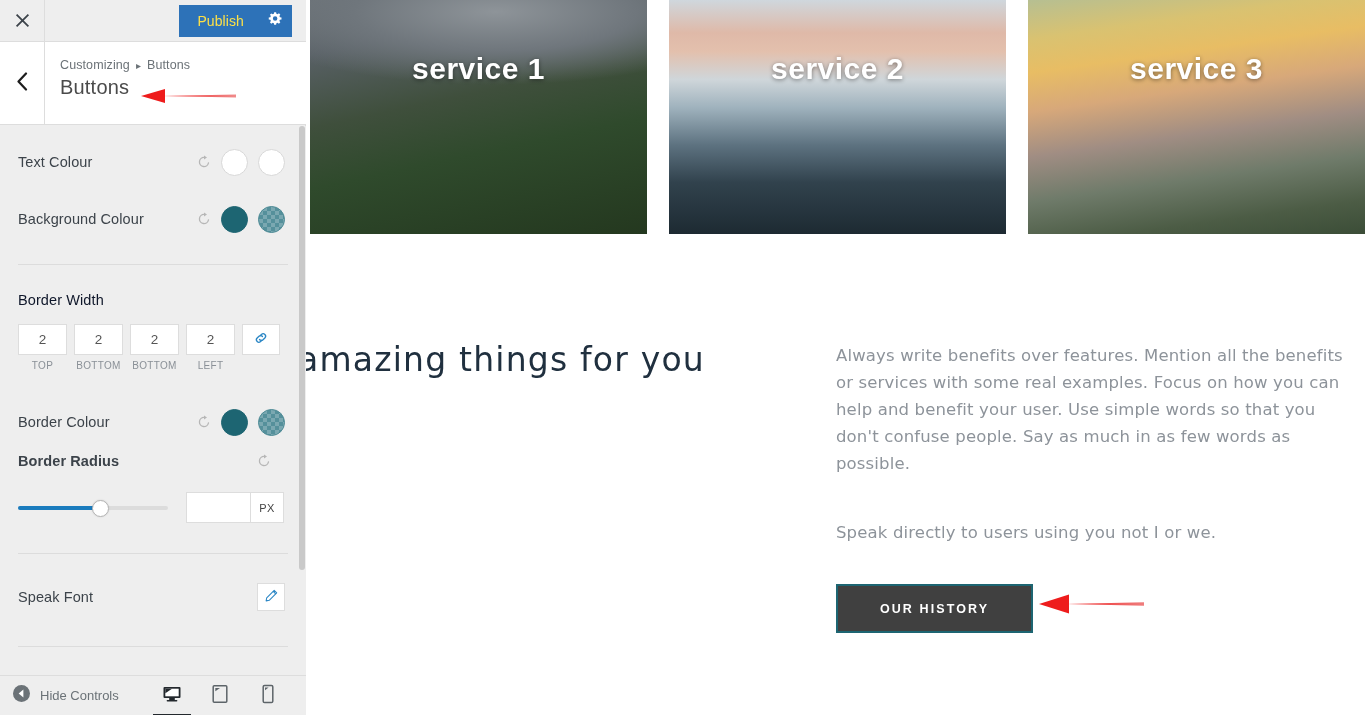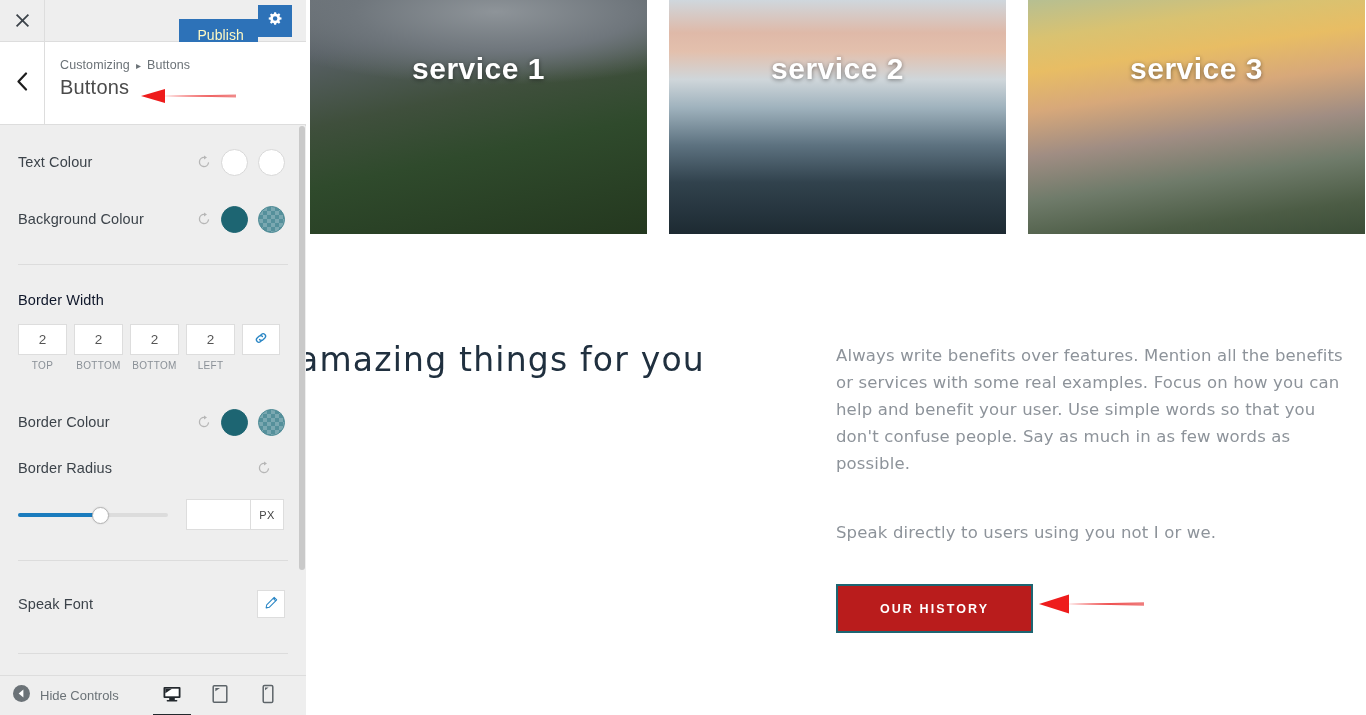--- a/index.html
+++ b/index.html
@@ -38,27 +38,27 @@
     color: #444;
   }
   .cz-close svg { display: block; }
   .cz-header-spacer { flex: 1; }
   .publish-wrap {
     display: flex; align-items: stretch; height: 42px;
     margin-right: 0;
   }
   .publish-btn {
     background: #2d72b8;
-    color: #fef9c3;
+    color: #fde047;
     border: none;
     font-size: 14px;
     font-family: "Liberation Sans", sans-serif;
     padding: 0 14px 0 18px;
     height: 32px;
-    margin-top: 19px;
+    margin-top: 5px;
     cursor: pointer;
     display: flex; align-items: center;
     letter-spacing: 0.1px;
   }
   .publish-gear {
     background: #2d72b8;
     height: 32px; width: 34px;
     margin-top: 5px; margin-right: 14px;
     display: flex; align-items: center; justify-content: center;
     cursor: pointer;
@@ -273,21 +273,21 @@
   }
   .copy-p {
     font-size: 16.5px; line-height: 27px; color: #8d939a;
     margin: 0; letter-spacing: .15px;
     font-family: "DejaVu Sans", "Liberation Sans", sans-serif;
   }
   .copy-p.second { margin-top: 42px; }
   .cta-btn {
     position: absolute; left: 530px; top: 350px;
     width: 197px; height: 49px;
-    background: #b91c1c;
+    background: #404040;
     border: 2px solid #1d6572;
     color: #ffffff;
     font-size: 12.5px; font-weight: bold;
     letter-spacing: 2.1px;
     display: flex; align-items: center; justify-content: center;
     cursor: pointer;
   }
 
   
   .arrow { position: absolute; pointer-events: none; }
@@ -434,21 +434,21 @@
             <svg width="14" height="14" viewBox="0 0 16 16" aria-hidden="true">
               <path d="M8 2.8a5.2 5.2 0 1 0 5.1 6.2" stroke="#b6b6b6" stroke-width="1.5" fill="none" stroke-linecap="round"></path>
               <path d="M8 .6 L8 5 L11.4 2.8 Z" fill="#b6b6b6"></path>
             </svg>
           </span>
           <span class="swatch teal-solid"></span>
           <span class="swatch teal-alpha"></span>
         </div>
       </div>
 
-      <div class="ctl-row" style="height:24px; margin-top:17px;">
+      <div class="ctl-row" style="height:24px; margin-top:10px;font-weight:bold;">
         <div class="ctl-label">Border Radius</div>
         <span class="reset-icon" style="margin-right:14px;">
           <svg width="14" height="14" viewBox="0 0 16 16" aria-hidden="true">
             <path d="M8 2.8a5.2 5.2 0 1 0 5.1 6.2" stroke="#b6b6b6" stroke-width="1.5" fill="none" stroke-linecap="round"></path>
             <path d="M8 .6 L8 5 L11.4 2.8 Z" fill="#b6b6b6"></path>
           </svg>
         </span>
       </div>
       <div class="slider-row" style="margin-top:19px;">
         <div class="slider">

